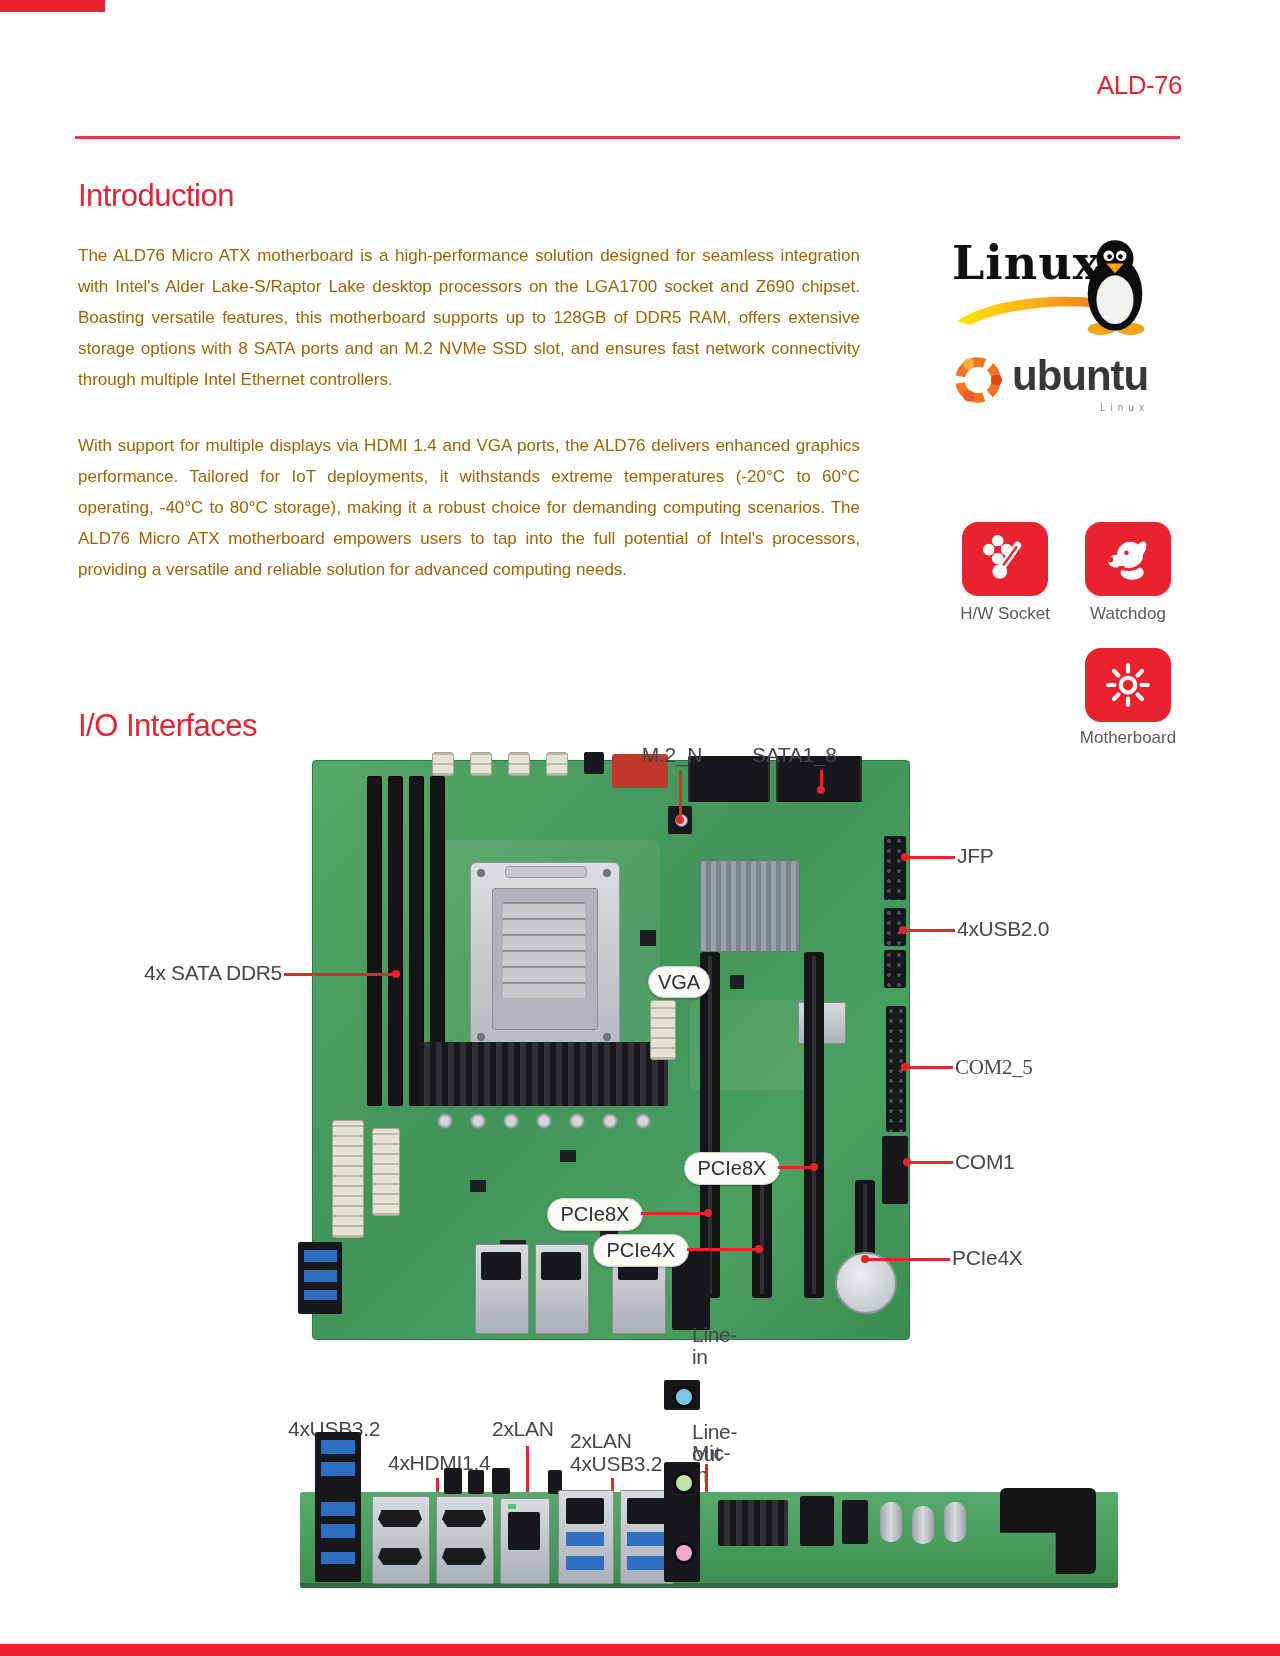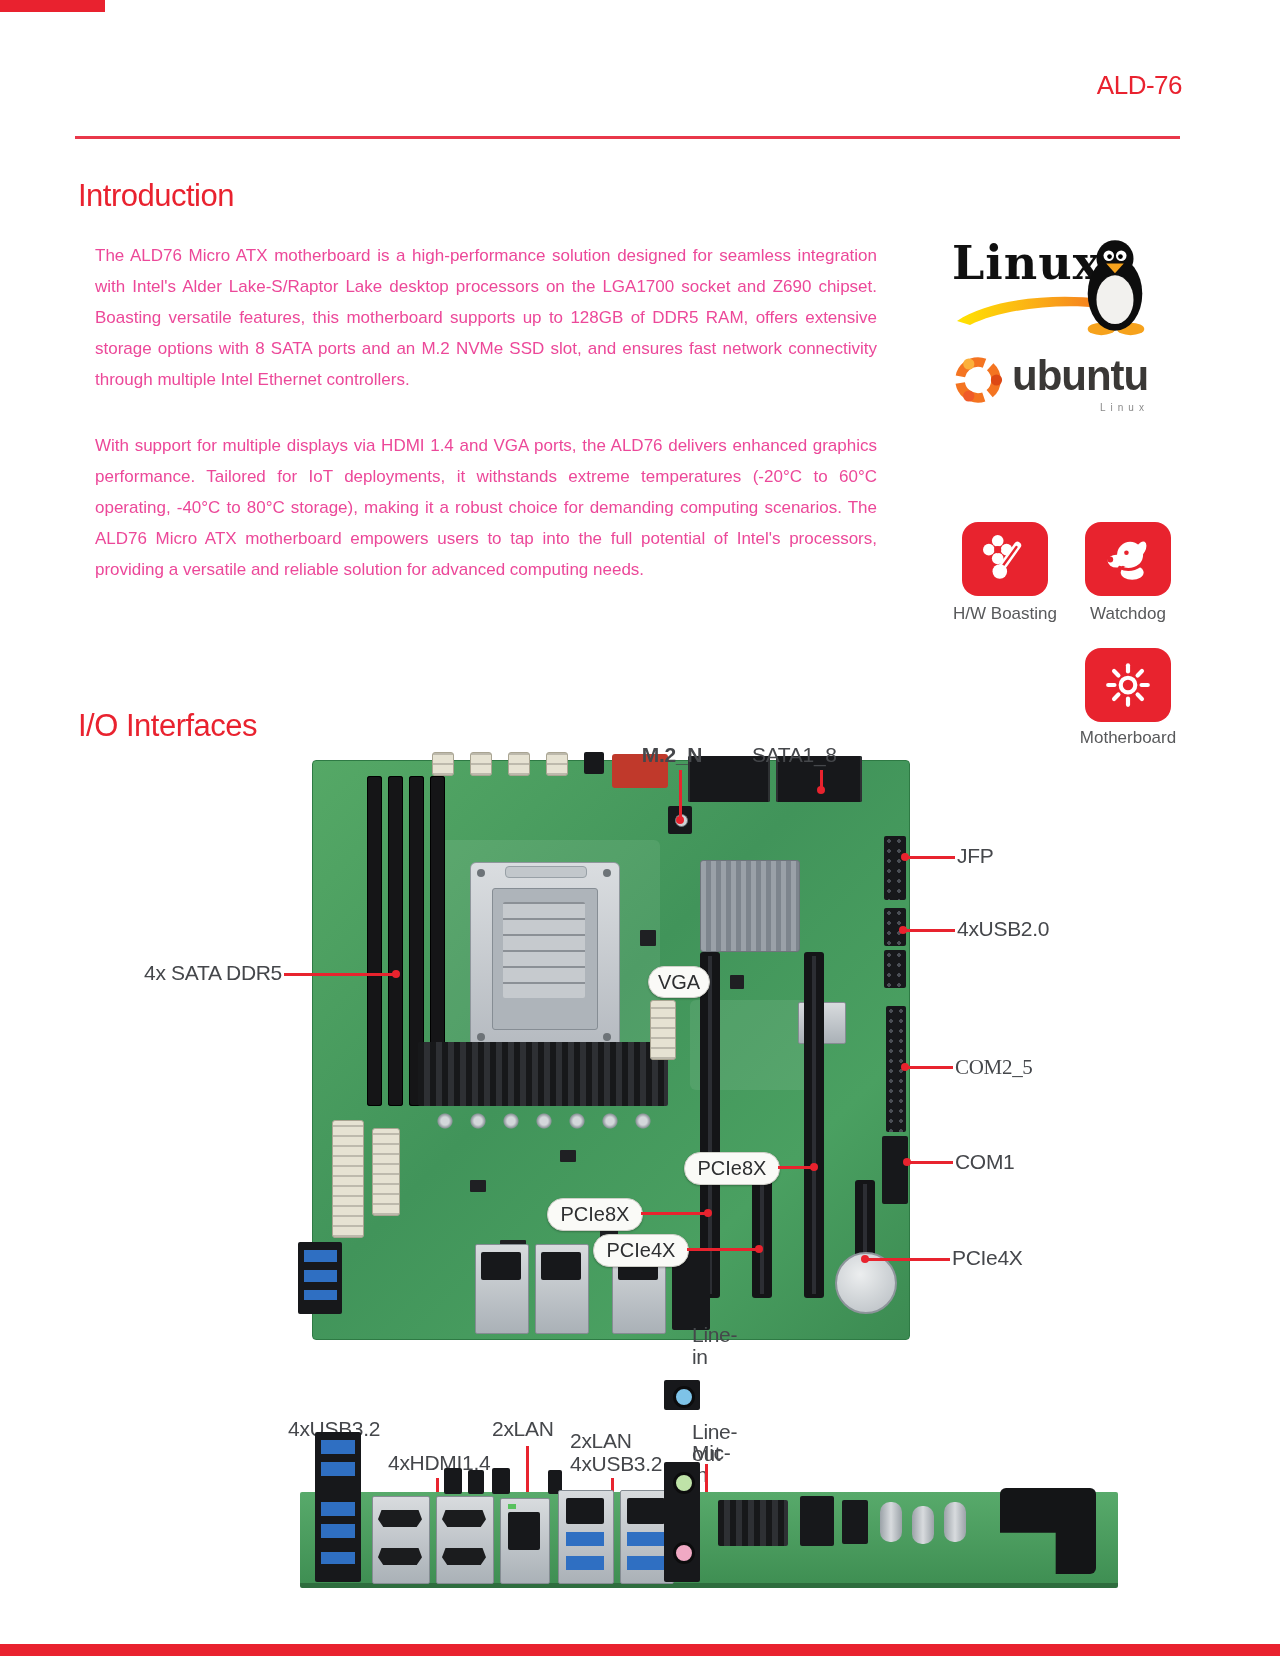--- a/index.html
+++ b/index.html
@@ -6,21 +6,21 @@
   .page{position:relative;width:1280px;height:1656px;background:#ffffff;overflow:hidden;
         font-family:"Liberation Sans",sans-serif;color:#414042;}
   .abs{position:absolute;}
   
   .corner-bar{left:0;top:0;width:105px;height:12px;background:#e9222f;}
   .model{left:960px;top:70px;width:222px;text-align:right;font-size:26px;color:#e9222f;letter-spacing:-0.5px;}
   .doc-title{left:75px;top:104px;width:1105px;text-align:center;font-size:22px;color:#3f4043;letter-spacing:-0.4px;}
   .title-rule{left:75px;top:136px;width:1105px;height:3px;background:#e9384a;}
   
   .h-red{font-size:31px;color:#e9222f;letter-spacing:-0.5px;}
-  .body-p{width:782px;font-size:17px;line-height:31px;text-align:justify;color:#ec4899;margin-left:17px;}
+  .body-p{width:782px;font-size:17px;line-height:31px;text-align:justify;color:#a16207;}
   
   .linux-word{font-family:"DejaVu Serif",serif;font-weight:bold;font-size:46px;color:#101010;letter-spacing:1px;}
   .linux-tm{font-size:13px;vertical-align:22px;}
   .ubuntu-word{font-size:42px;font-weight:bold;color:#3a3836;letter-spacing:-1px;}
   .ubuntu-sub{font-size:10px;color:#8a8a8a;letter-spacing:5px;}
   .windows-word{font-size:38px;color:#2678bd;letter-spacing:-1px;}
   .tile{width:86px;height:74px;background:#e8232e;border-radius:16px;display:flex;align-items:center;justify-content:center;}
   .tile-label{font-size:17px;color:#58595b;text-align:center;width:140px;}
   
   .callout{font-size:21px;line-height:22px;color:#45474b;letter-spacing:-0.3px;}
@@ -117,21 +117,21 @@
     <svg width="50" height="50" viewBox="0 0 48 48">
       <ellipse cx="28" cy="37" rx="11" ry="7" fill="#fff"></ellipse>
       <circle cx="26" cy="20" r="12.5" fill="#fff"></circle>
       <ellipse cx="36" cy="15" rx="4.6" ry="8.5" fill="#fff" transform="rotate(28 36 15)"></ellipse>
       <ellipse cx="13" cy="26" rx="8.5" ry="6.2" fill="#fff"></ellipse>
       <circle cx="22.5" cy="18" r="2.2" fill="#e8232e"></circle>
       <circle cx="7" cy="24.5" r="2.8" fill="#e8232e"></circle>
       <path d="M16,32 Q26,37 36,30" stroke="#e8232e" stroke-width="3" fill="none" stroke-linecap="round"></path>
     </svg>
   </div>
-  <div class="abs tile-label" style="left:935px;top:604px;">H/W Boasting</div>
+  <div class="abs tile-label" style="left:935px;top:604px;">H/W Socket</div>
   <div class="abs tile-label" style="left:1058px;top:604px;">Watchdog</div>
   <div class="abs tile" style="left:1085px;top:648px;">
     <svg width="50" height="50" viewBox="0 0 48 48">
       <circle cx="24" cy="24" r="7" fill="none" stroke="#fff" stroke-width="4"></circle>
       <g stroke="#fff" stroke-width="4" stroke-linecap="round">
         <line x1="24" y1="5" x2="24" y2="11"></line>
           <line x1="24" y1="37" x2="24" y2="43"></line>
         <line x1="5" y1="24" x2="11" y2="24"></line>
           <line x1="37" y1="24" x2="43" y2="24"></line>
         <line x1="10.6" y1="10.6" x2="14.8" y2="14.8"></line>
@@ -212,21 +212,21 @@
     <div class="abs" style="left:304px;top:1270px;width:33px;height:12px;background:#2f6fc2;"></div>
     <div class="abs" style="left:304px;top:1290px;width:33px;height:10px;background:#2f6fc2;"></div>
     <div class="abs silver" style="left:475px;top:1244px;width:52px;height:88px;"></div>
     <div class="abs blk" style="left:481px;top:1252px;width:40px;height:28px;"></div>
     <div class="abs silver" style="left:535px;top:1244px;width:52px;height:88px;"></div>
     <div class="abs blk" style="left:541px;top:1252px;width:40px;height:28px;"></div>
     <div class="abs silver" style="left:612px;top:1244px;width:52px;height:88px;"></div>
     <div class="abs blk" style="left:618px;top:1252px;width:40px;height:28px;"></div>
     <div class="abs blk" style="left:672px;top:1250px;width:38px;height:80px;"></div>
 
-    <div class="abs callout" style="left:612px;top:744px;width:120px;text-align:center;font-weight:bold;">M.2_N</div>
+    <div class="abs callout" style="left:612px;top:744px;width:120px;text-align:center;">M.2_N</div>
     <div class="abs cline" style="left:679px;top:770px;width:3px;height:48px;"></div>
     <div class="abs cdot" style="left:676px;top:816px;"></div>
 
     <div class="abs callout" style="left:752px;top:744px;width:140px;text-align:left;">SATA1_8</div>
     <div class="abs cline" style="left:820px;top:770px;width:3px;height:18px;"></div>
     <div class="abs cdot" style="left:817px;top:786px;"></div>
 
     <div class="abs callout" style="left:957px;top:845px;">JFP</div>
     <div class="abs cline" style="left:907px;top:856px;width:48px;height:3px;"></div>
     <div class="abs cdot" style="left:901px;top:853px;"></div>

